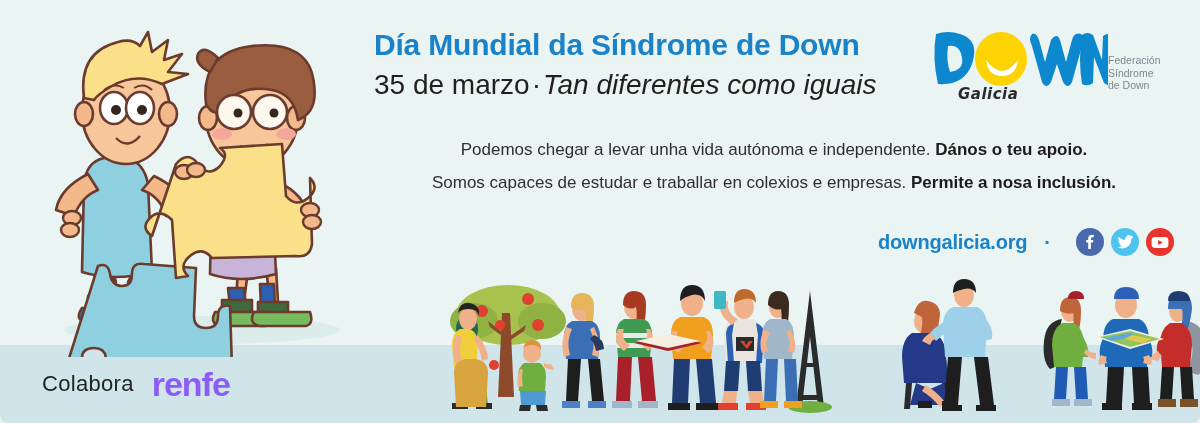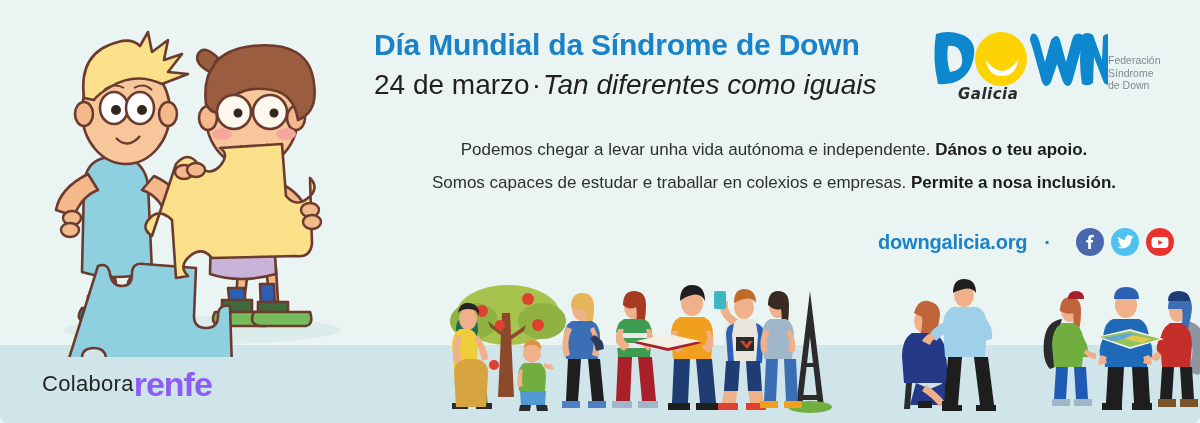--- a/index.html
+++ b/index.html
@@ -65,21 +65,21 @@
   .web-follow{font-size:20px;color:#1a82c8;}
   .social{display:flex;align-items:center;gap:7px;margin-left:8px;}
   .soc{width:28px;height:28px;border-radius:50%;display:flex;align-items:center;justify-content:center;}
   .soc svg{display:block;}
   .soc-fb{background:#4a69ad;}
   .soc-tw{background:#4ec3ef;}
   .soc-yt{background:#e8342c;}
 
   
   .colabora{
-    position:absolute;left:42px;top:367px;display:flex;align-items:center;gap:0;
+    position:absolute;left:42px;top:367px;display:flex;align-items:center;gap:18px;
   }
   .colabora-label{font-size:22px;color:#242424;letter-spacing:0.3px;}
   .renfe{
     font-size:34px;font-weight:bold;color:#8b5cf6;
     letter-spacing:-1px;line-height:1;
   }
 
   
   .scenes{position:absolute;left:396px;top:277px;width:804px;height:146px;}
   .scenes svg{display:block;}
@@ -178,21 +178,21 @@
         <ellipse cx="166" cy="158" rx="9" ry="7" fill="#f3b98b"></ellipse>
         <ellipse cx="280" cy="198" rx="9" ry="7" fill="#f3b98b"></ellipse>
         <ellipse cx="282" cy="210" rx="9" ry="7" fill="#f3b98b"></ellipse>
       </g>
     </svg>
   </div>
 
   <div class="headline">
     <div class="title-main">Día Mundial da Síndrome de Down</div>
     <div class="title-sub">
-      <span>24 de marzo</span><span class="sep">·</span><span class="ital">Tan diferentes como iguais</span>
+      <span>35 de marzo</span><span class="sep">·</span><span class="ital">Tan diferentes como iguais</span>
     </div>
   </div>
 
   <div class="logo">
     <div class="logo-mark">
       <svg width="178" height="62" viewBox="0 0 178 62" xmlns="http://www.w3.org/2000/svg">
 
         <path d="M6 6 q-4 24 2 50 q26 2 34 -20 q8 -24 -12 -30 q-12 -4 -24 0 z
                  M18 18 q12 -2 14 12 q2 12 -12 14 q-4 -12 -2 -26 z" fill="#0d87cd"></path>
 

